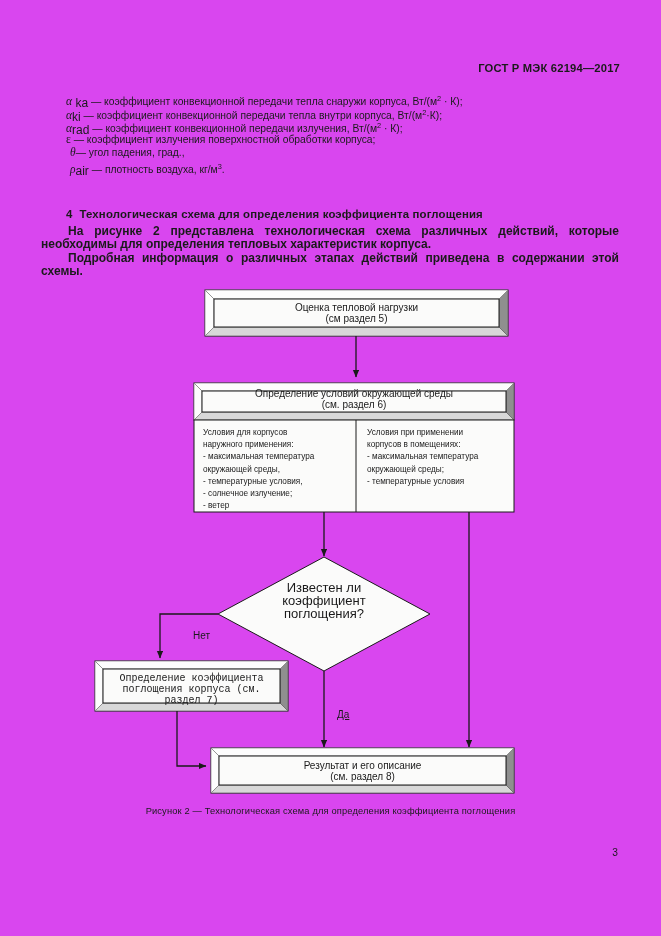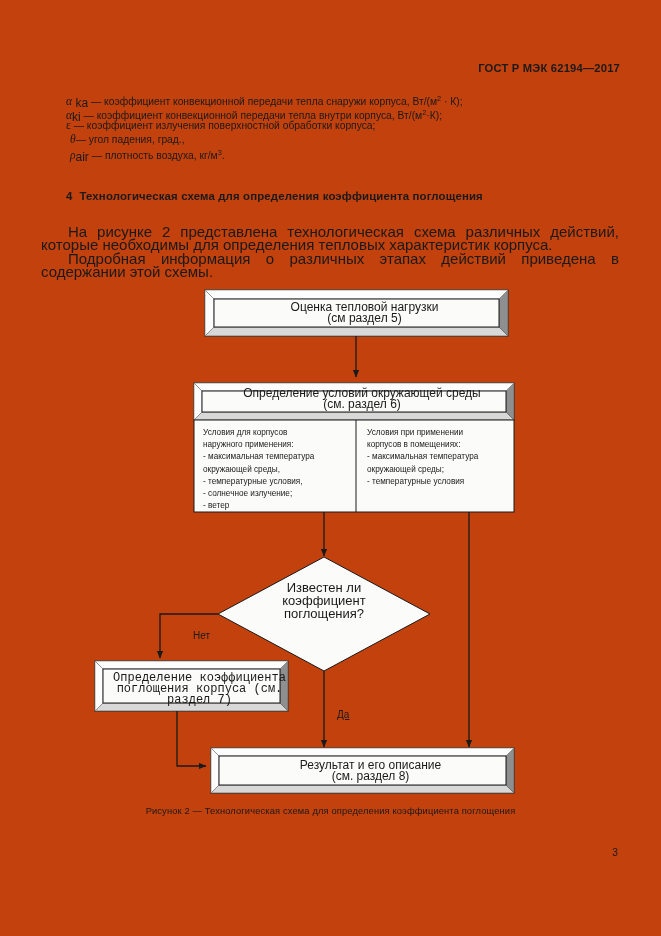--- a/index.html
+++ b/index.html
@@ -14,21 +14,21 @@
     position: relative;
     font-family: "Liberation Sans", sans-serif;
     color: #1a1a1a;
     overflow: hidden;
   }
   .page {
     position: absolute;
     left: 0; top: 0;
     width: 661px;
     height: 936px;
-    background: #c2410c;
+    background: #d946ef;
   }
 
   
   .doc-header {
     position: absolute;
     top: 62px;
     right: 41px;
     font-size: 11.2px;
     font-weight: bold;
     letter-spacing: 0.2px;
@@ -51,60 +51,60 @@
   .symbols .row.indent { padding-left: 4px; }
   .sym { font-family: "Liberation Serif", serif; font-style: italic; font-size: 11.5px; }
   .sub { font-size: 12px; vertical-align: -2px; }
   .sup { font-size: 7.4px; vertical-align: 4px; }
   .ital { font-style: italic; font-family: "Liberation Serif", serif; }
 
   
   .section-heading {
     position: absolute;
     left: 66px;
-    top: 190px;
+    top: 208px;
     font-size: 11.4px;
     font-weight: bold;
     letter-spacing: 0.15px;
     white-space: nowrap;
   }
   .section-heading .num { margin-right: 7px; }
 
   
   .para {
     position: absolute;
     left: 41px;
     width: 578px;
-    font-size: 15px;
+    font-size: 12px;
     line-height: 13.4px;
     text-align: justify;
+    font-weight: bold;
   }
   .para .first-line { display: inline-block; width: 27px; }
   #para-1 { top: 225px; }
   #para-2 { top: 252px; }
 
   
   .flow {
     position: absolute;
     left: 0;
     top: 0;
     width: 661px;
     height: 936px;
     pointer-events: none;
   }
   .flow svg { display: block; }
 
   .node-text {
     position: absolute;
     text-align: center;
-    font-size: 12px;
+    font-size: 10px;
     line-height: 11px;
     color: #1a1a1a;
     white-space: pre-line;
-    margin-left: 8px;
   }
   .col-text {
     position: absolute;
     font-size: 8.2px;
     line-height: 12.2px;
     color: #1a1a1a;
     white-space: pre-line;
     text-align: left;
   }
   .branch-label {
@@ -142,20 +142,21 @@
 </head>
 <body>
 
 <div class="page">
 
   <div class="doc-header">ГОСТ Р МЭК 62194—2017</div>
 
   <div class="symbols">
     <div class="row"><span class="sym">α</span><span class="sub"> ka</span><span>&nbsp;— коэффициент конвекционной передачи тепла снаружи корпуса, Вт/(м</span><span class="sup">2</span><span> · К);</span></div>
     <div class="row"><span class="sym">α</span><span class="sub">ki</span><span> — коэффициент конвекционной передачи тепла внутри корпуса, Вт/(м</span><span class="sup">2</span><span>·К);</span></div>
+    <div class="row"><span class="sym">α</span><span class="sub">rad</span><span> — коэффициент конвекционной передачи излучения, Вт/(м</span><span class="sup">2</span><span> · К);</span></div>
     <div class="row"><span class="sym" style="font-style:normal">ε</span><span> — коэффициент излучения поверхностной обработки корпуса;</span></div>
     <div class="row indent"><span class="sym">θ</span><span>— угол падения, град.,</span></div>
     <div class="row indent"><span class="sym">ρ</span><span class="sub">air</span><span> — плотность воздуха, кг/м</span><span class="sup">3</span><span>.</span></div>
   </div>
 
   <div class="section-heading">
     <span class="num">4</span><span>Технологическая схема для определения коэффициента поглощения</span>
   </div>
 
   <div class="para" id="para-1"><span class="first-line"></span><span>На рисунке 2 представлена технологическая схема различных действий, которые необходимы для определения тепловых характеристик корпуса.</span></div>

